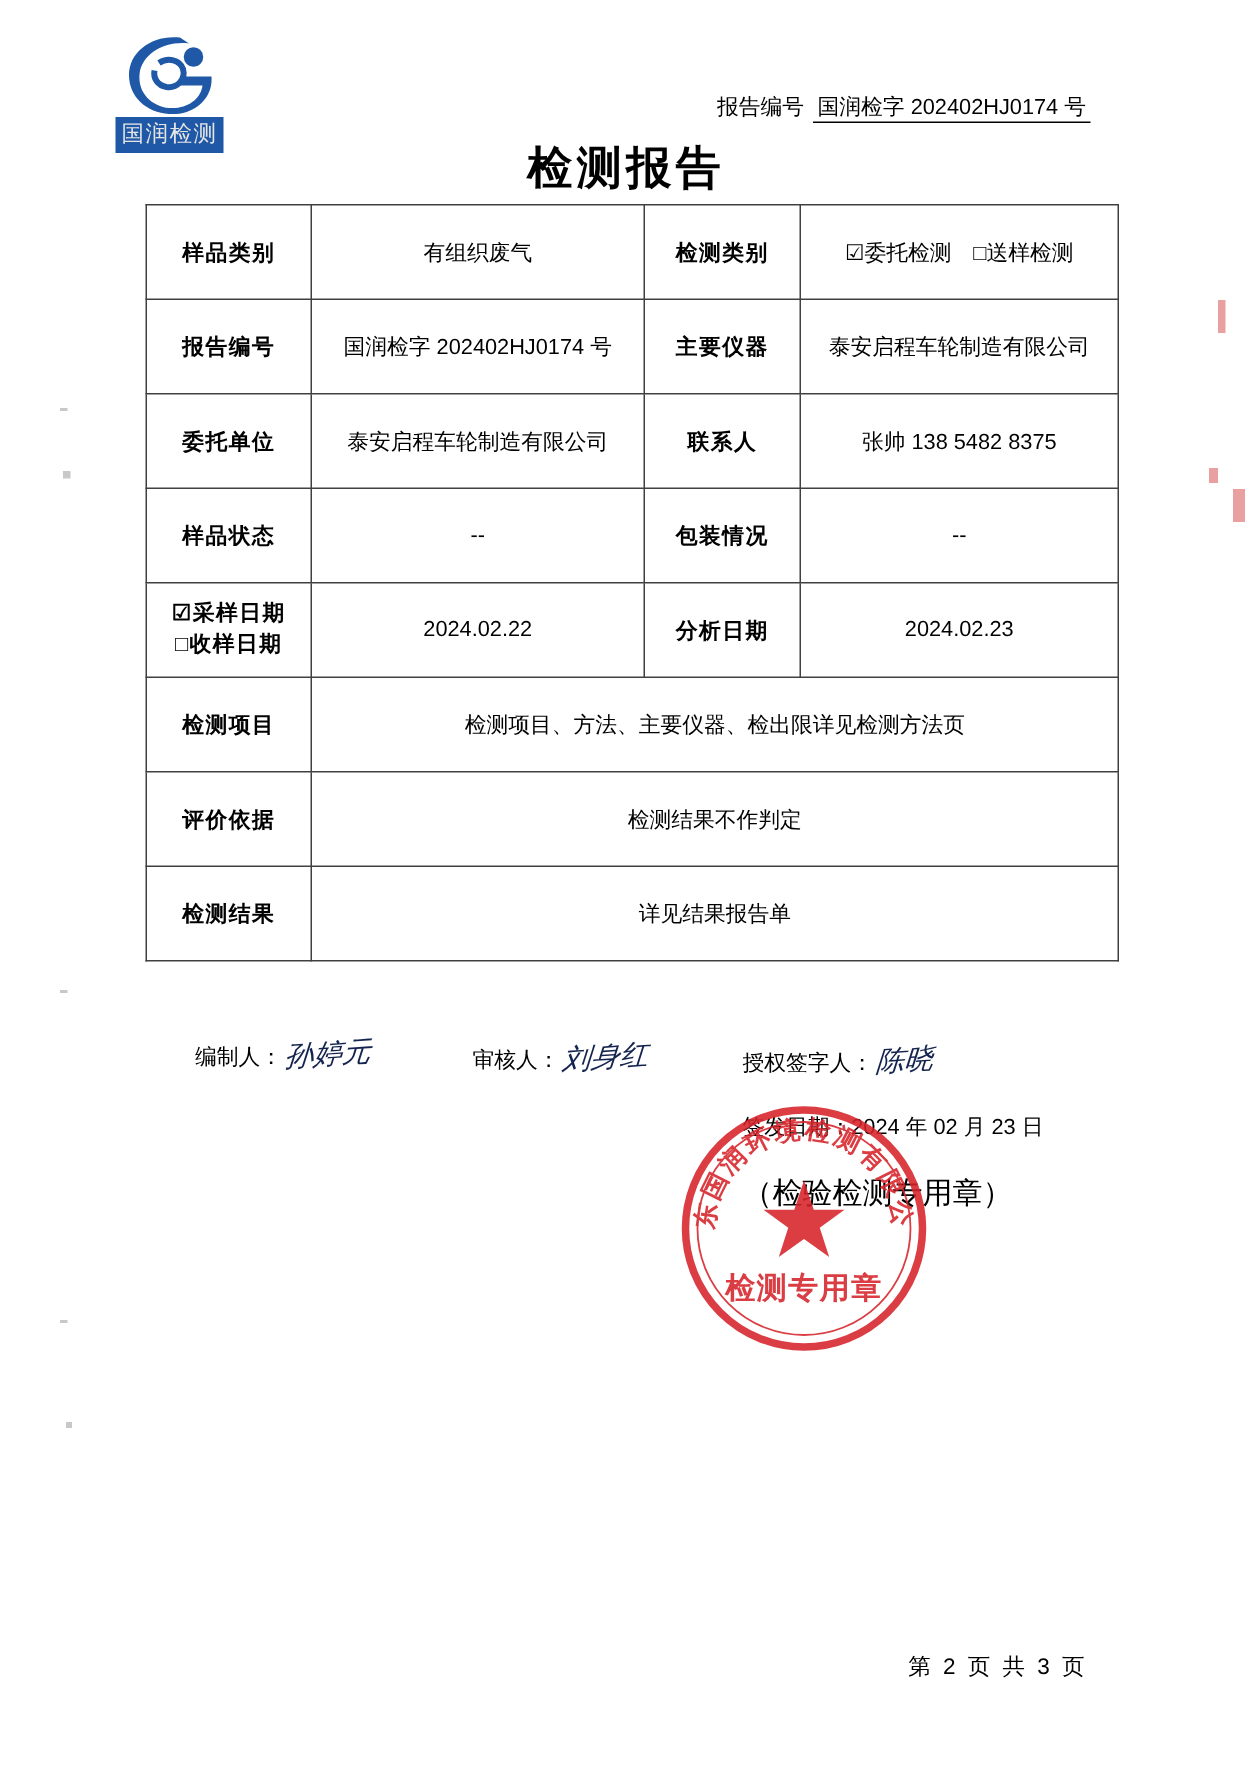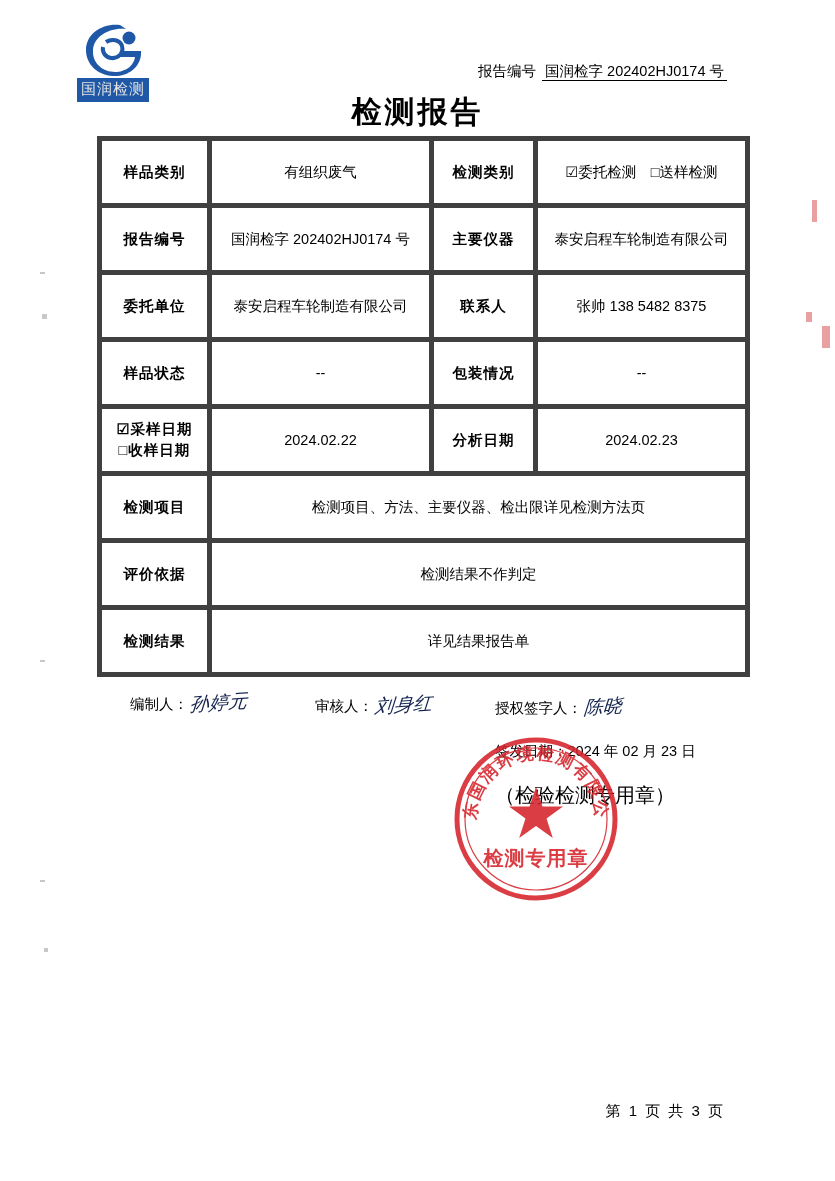--- a/index.html
+++ b/index.html
@@ -72,21 +72,21 @@
   
   table.main {
     position: absolute;
     left: 97px;
     top: 136px;
     width: 648px;
     border-collapse: collapse;
     table-layout: fixed;
   }
   table.main td {
-    border: 5px solid #404040;
+    border: 1px solid #404040;
     height: 54px;
     font-size: 14.5px;
     font-family: "Liberation Sans", sans-serif;
     text-align: center;
     vertical-align: middle;
     padding: 4px 6px;
   }
   td.lbl {
     font-weight: bold;
     letter-spacing: 1px;
@@ -274,21 +274,21 @@
       <path id="sealArc" d="M 84 84 m -60,0 a 60,60 0 1,1 120,0" fill="none" stroke="none"></path>
       <text font-family="'Liberation Sans', sans-serif" font-size="17" fill="#d6232a" font-weight="bold" letter-spacing="2">
         <textPath href="#sealArc" startOffset="50%" text-anchor="middle">山东国润环境检测有限公司</textPath>
       </text>
       <polygon points="84,52 90.5,71.5 111,71.5 94.5,83.5 100.8,103 84,91 67.2,103 73.5,83.5 57,71.5 77.5,71.5" fill="#d6232a"></polygon>
       <text x="84" y="130" text-anchor="middle" font-family="'Liberation Sans', sans-serif" font-size="20" font-weight="bold" fill="#d6232a" letter-spacing="1">检测专用章</text>
     </g>
   </svg>
 </div>
 
-<div class="page-footer">第 1 页 共 3 页</div>
+<div class="page-footer">第 2 页 共 3 页</div>
 
 <div class="edge-mark" style="left:40px; top:272px; width:5px; height:2px;"></div>
 <div class="edge-mark" style="left:42px; top:314px; width:5px; height:5px;"></div>
 <div class="edge-mark" style="left:40px; top:660px; width:5px; height:2px;"></div>
 <div class="edge-mark" style="left:40px; top:880px; width:5px; height:2px;"></div>
 <div class="edge-mark" style="left:44px; top:948px; width:4px; height:4px;"></div>
 <div class="red-mark" style="left:812px; top:200px; width:5px; height:22px;"></div>
 <div class="red-mark" style="left:806px; top:312px; width:6px; height:10px;"></div>
 <div class="red-mark" style="left:822px; top:326px; width:8px; height:22px;"></div>
 

